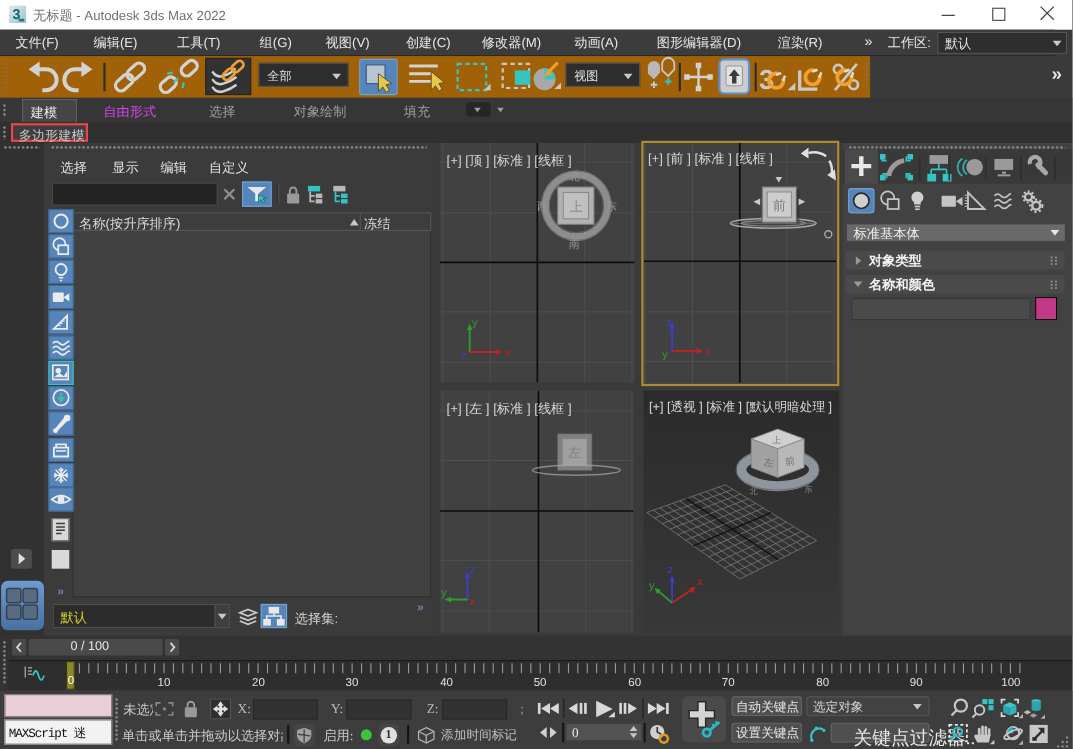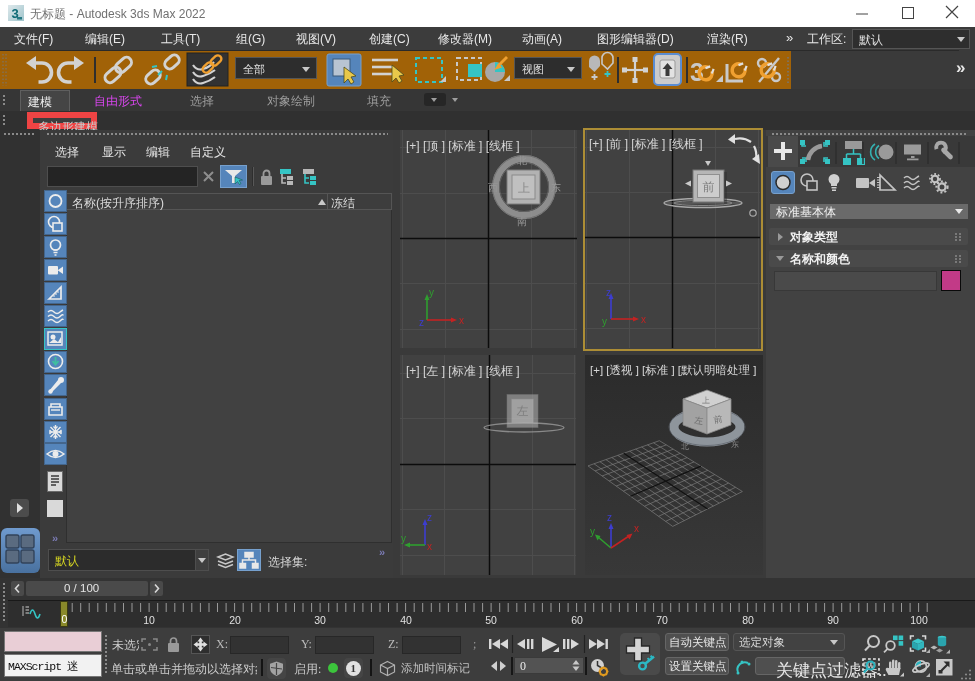--- a/index.html
+++ b/index.html
@@ -216,21 +216,21 @@
     <span class="tx" style="left:94px;top:4px;font-size:12px;color:#d946ef;">自由形式</span>
     <span class="tx" style="left:190px;top:4px;font-size:12px;color:#9e9e9e;">选择</span>
     <span class="tx" style="left:267px;top:4px;font-size:12px;color:#9e9e9e;">对象绘制</span>
     <span class="tx" style="left:367px;top:4px;font-size:12px;color:#9e9e9e;">填充</span>
     <div class="abs" style="left:424px;top:4px;width:22px;height:13px;background:#262626;border-radius:3px;">
       <div class="carr" style="left:7px;top:5px;border-top-color:#9e9e9e;border-left-width:3.5px;border-right-width:3.5px;border-top-width:4px;"></div>
     </div>
     <div class="carr" style="left:452px;top:9px;border-top-color:#9e9e9e;border-left-width:3.5px;border-right-width:3.5px;border-top-width:4px;"></div>
     <div class="abs" style="left:0;top:22px;width:975px;height:19px;background:#303030;"></div>
       <div class="dots" style="left:2px;top:25px;width:4px;height:13px;background-size:4px 4px;"></div>
-    <div class="abs" style="left:27px;top:23px;width:70px;height:17px;background:#3e3e3e;border:6px solid #ef4444;box-sizing:border-box;">
+    <div class="abs" style="left:10px;top:23px;width:70px;height:17px;background:#3e3e3e;border:2px solid #ef4444;box-sizing:border-box;">
       <span class="tx" style="left:5px;top:1px;font-size:12px;color:#c9c9c9;">多边形建模</span>
     </div>
   </div>
   <div id="main">
     <div class="abs" style="left:0;top:0;width:40px;height:448px;background:#313131;"></div>
     <div class="dots" style="left:3px;top:2px;width:33px;"></div>
     <div class="abs" style="left:10px;top:369px;width:19px;height:18px;background:#4c4c4c;border-radius:3px;">
       <svg width="19" height="18">
           <polygon points="7,4 13,9 7,14" fill="#e0e0e0"></polygon>
         </svg>

